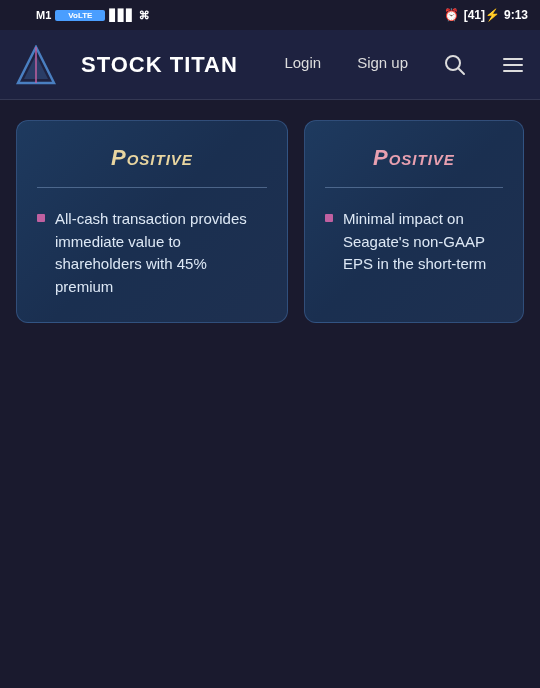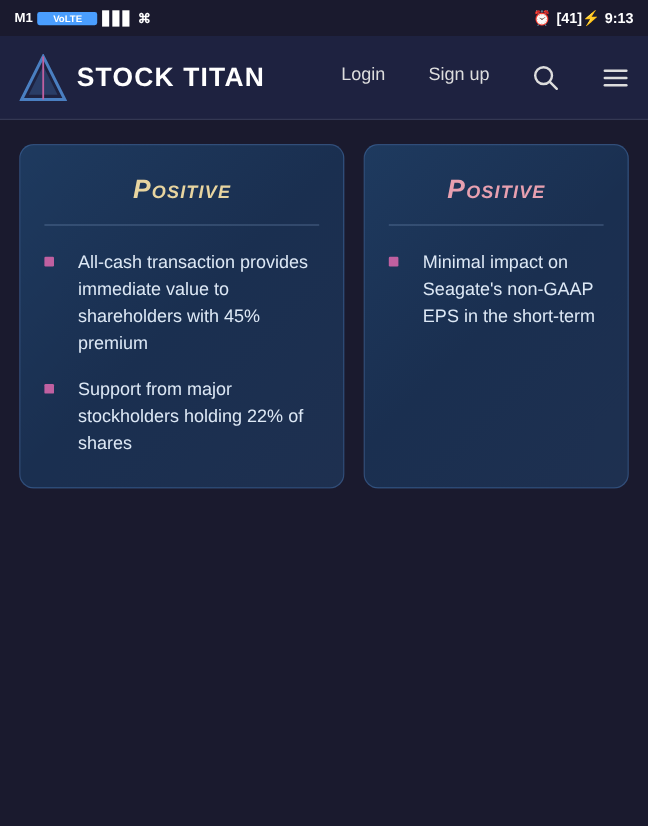--- a/index.html
+++ b/index.html
@@ -14,20 +14,21 @@
     }
 
     
     .status-bar {
       background: #1a1a2e;
       display: flex;
       justify-content: space-between;
       align-items: center;
       padding: 4px 12px;
       height: 30px;
+      margin-left: 24px;
     }
 
     .status-left {
       display: flex;
       align-items: center;
       gap: 4px;
       font-size: 11px;
       color: #fff;
       font-weight: 600;
     }
@@ -56,21 +57,21 @@
       display: flex;
       align-items: center;
       padding: 10px 16px;
       height: 70px;
       border-bottom: 1px solid rgba(255,255,255,0.1);
     }
 
     .logo-area {
       display: flex;
       align-items: center;
-      gap: 8px;
+      gap: 25px;
       flex: 1;
     }
 
     .logo-icon {
       width: 40px;
       height: 40px;
     }
 
     .logo-text {
       color: #fff;
@@ -152,21 +153,21 @@
     .card-list {
       list-style: none;
       display: flex;
       flex-direction: column;
       gap: 16px;
     }
 
     .card-list-item {
       display: flex;
       align-items: flex-start;
-      gap: 20px;
+      gap: 10px;
       color: #dde8f5;
       font-size: 15px;
       line-height: 1.5;
     }
 
     .bullet {
       width: 8px;
       height: 8px;
       min-width: 8px;
       background: #c060a0;
@@ -230,24 +231,20 @@
   <div class="card card-positive">
     <h2 class="card-title title-positive">
       <span style="font-variant: small-caps;">Positive</span>
     </h2>
     <hr class="card-divider">
     <ul class="card-list">
       <li class="card-list-item">
         <span class="bullet"></span>
         <span>All-cash transaction provides immediate value to shareholders with 45% premium</span>
       </li>
-      <li class="card-list-item">
-        <span class="bullet"></span>
-        <span>Support from major stockholders holding 22% of shares</span>
-      </li>
     </ul>
   </div>
 
   <div class="card card-negative">
     <h2 class="card-title title-negative">
       <span style="font-variant: small-caps;">Positive</span>
     </h2>
     <hr class="card-divider">
     <ul class="card-list">
       <li class="card-list-item">

